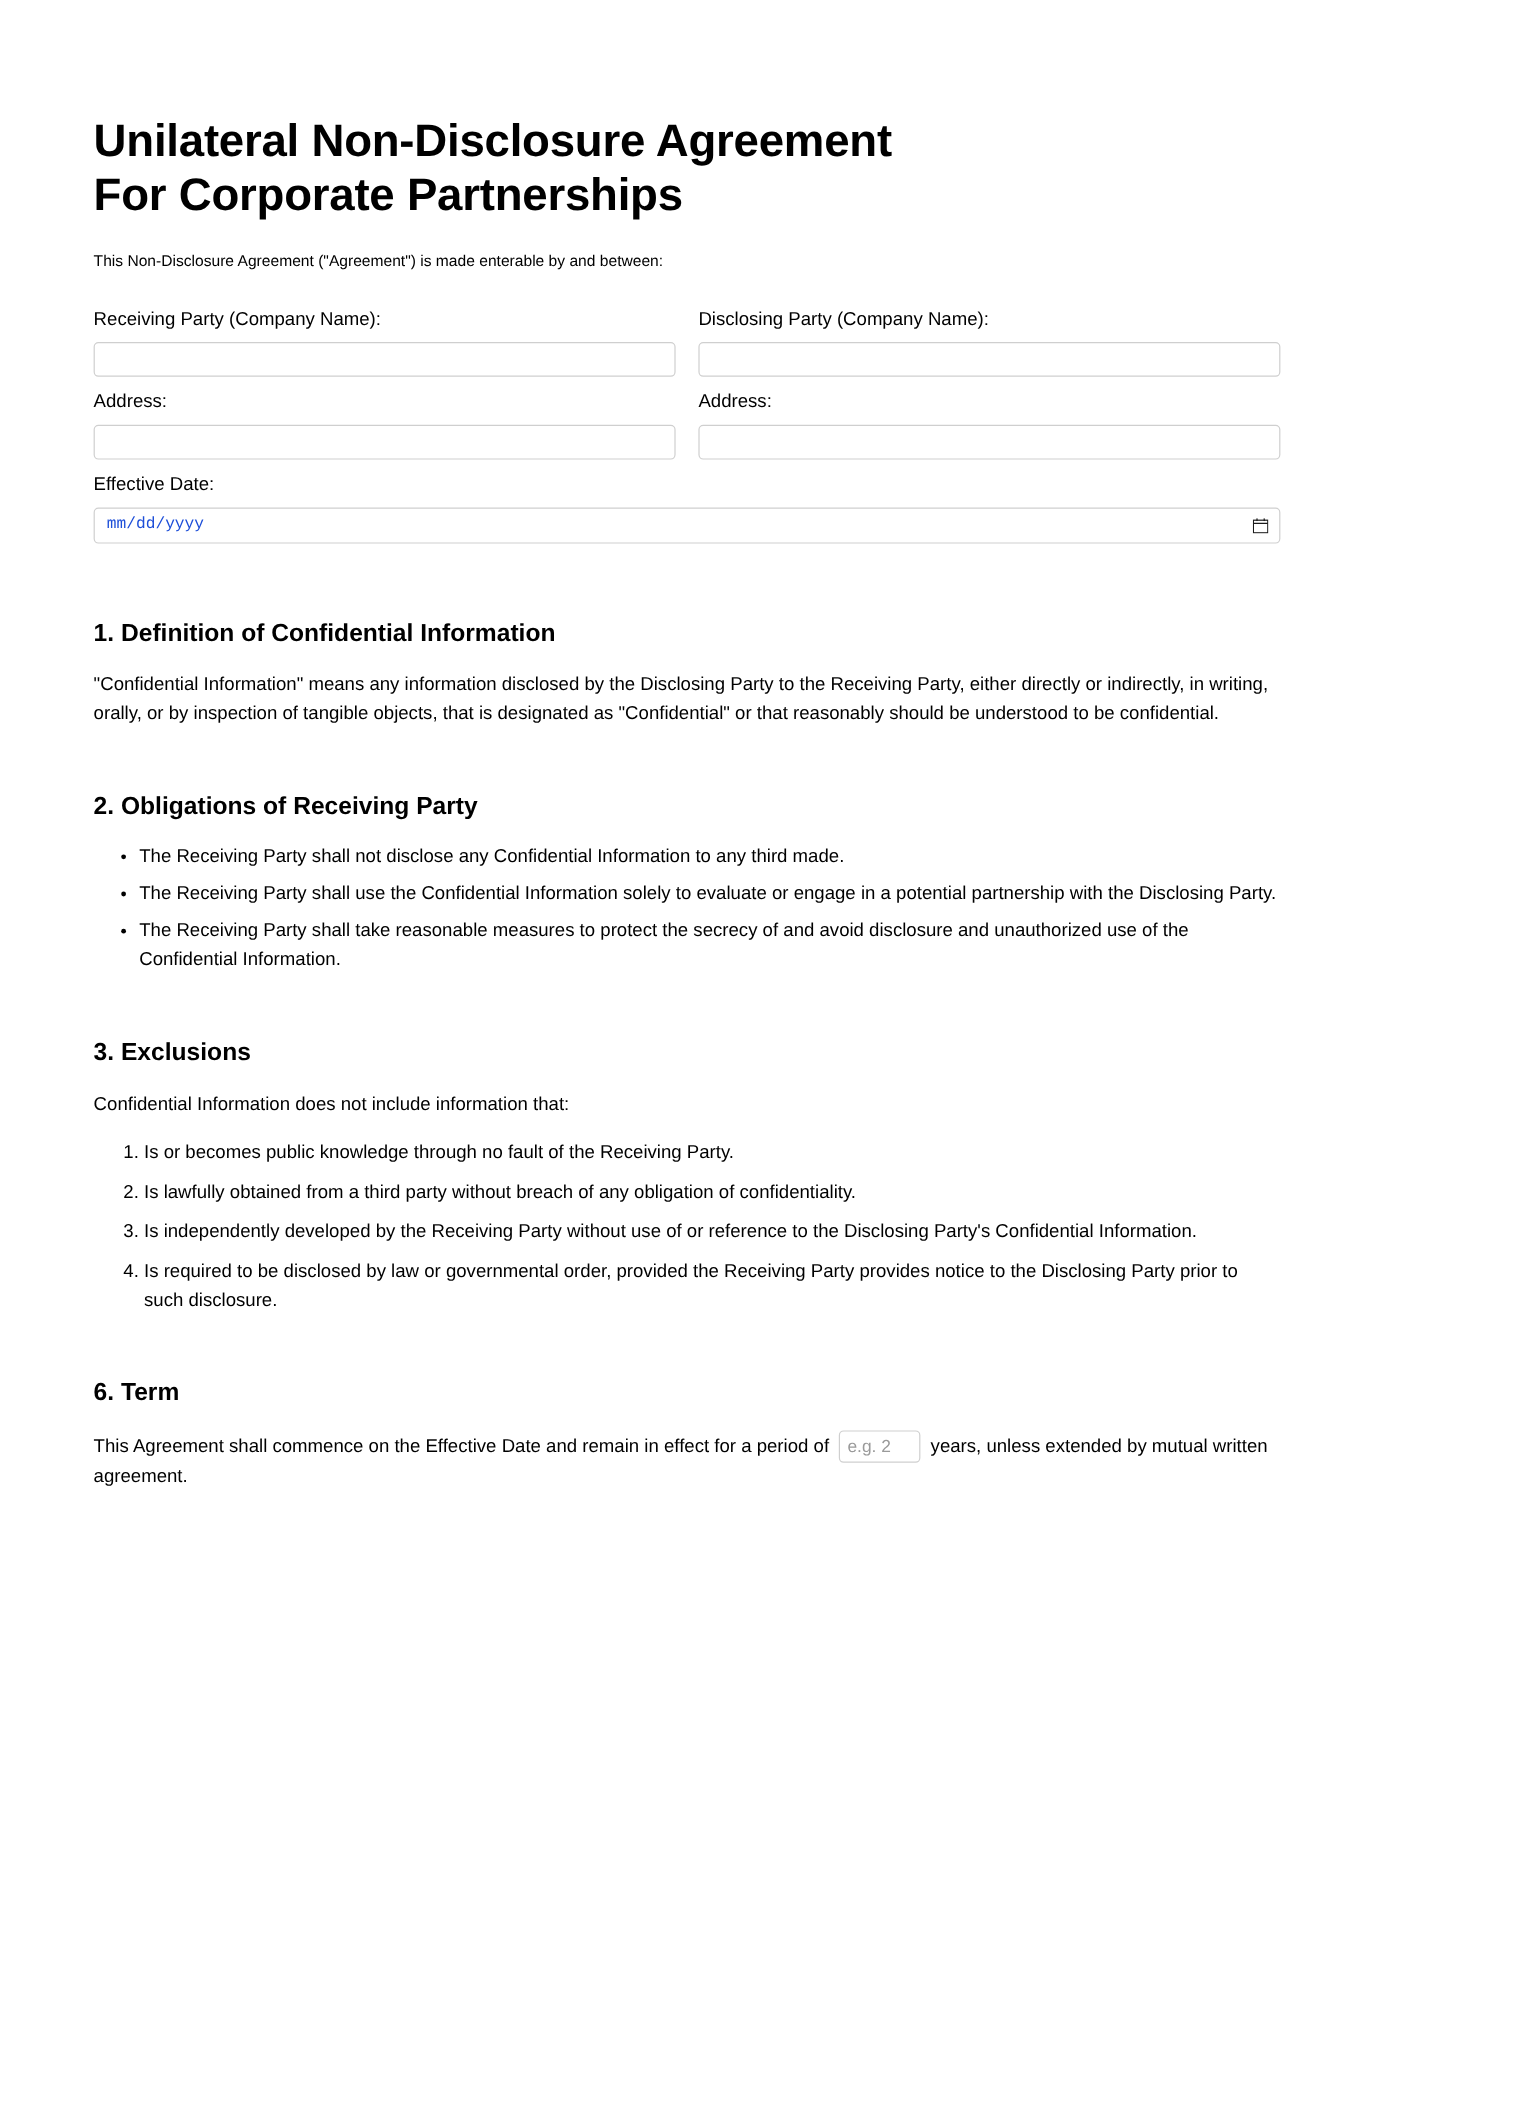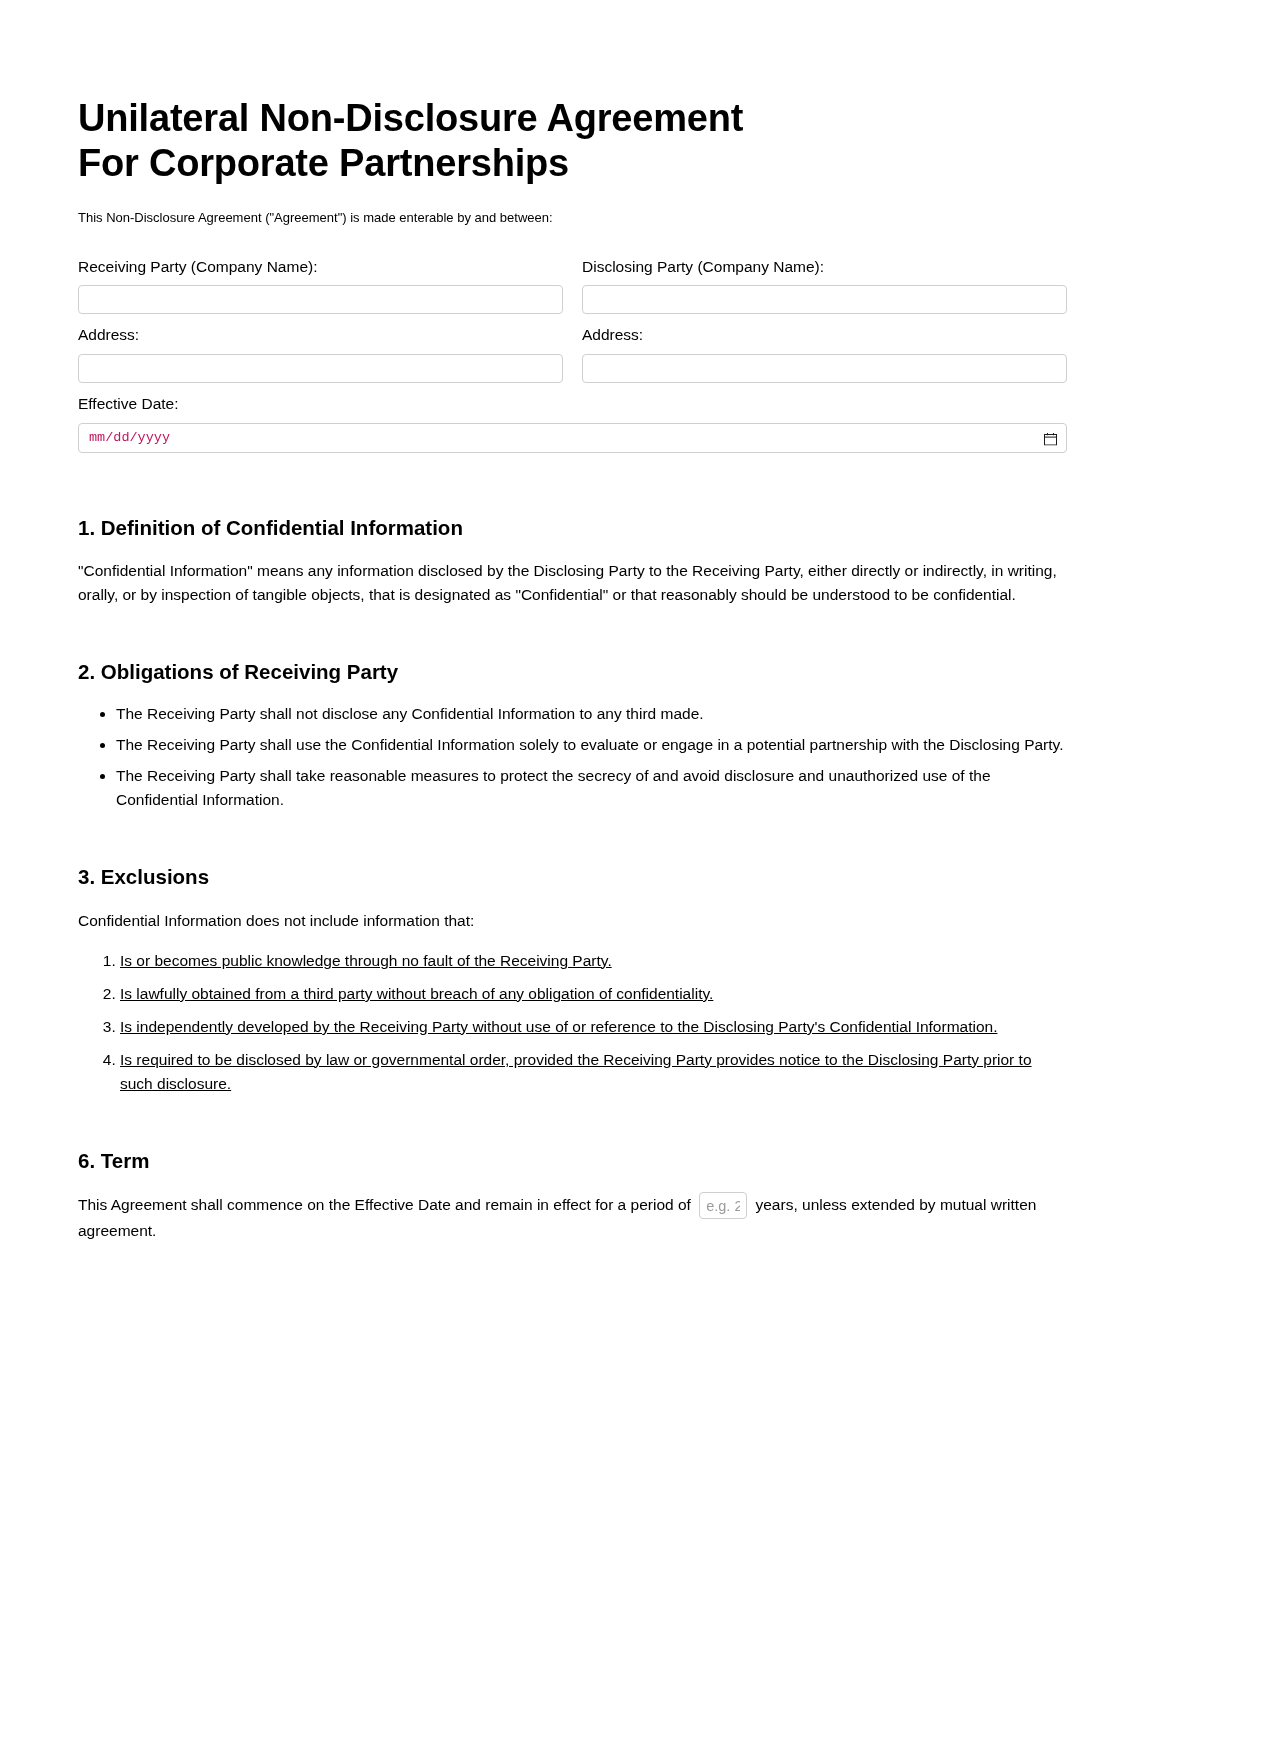--- a/index.html
+++ b/index.html
@@ -90,21 +90,21 @@
   }
   .date-input {
     display: block;
     width: 100%;
     height: 30px;
     border: 1px solid #cfcfcf;
     border-radius: 4px;
     background: #ffffff;
     font-family: "Liberation Mono", monospace;
     font-size: 13.5px;
-    color: #be185d;
+    color: #1d4ed8;
     padding: 2px 30px 2px 10px;
     outline: none;
   }
   .cal-icon {
     position: absolute;
     right: 10px;
     top: 50%;
     transform: translateY(-50%);
     width: 13px;
     height: 13px;
@@ -129,31 +129,31 @@
 
   ul.bullets, ol.numbers {
     font-size: 15.5px;
     line-height: 1.55;
     margin: 16px 0 0 0;
     padding-left: 38px;
   }
   ul.bullets li, ol.numbers li {
     margin: 0 0 7px 0;
   }
-  ol.numbers { padding-left: 42px; text-decoration: underline; }
+  ol.numbers { padding-left: 42px; }
   ol.numbers li { margin-bottom: 9px; }
 
   .term-line {
     font-size: 15.5px;
     line-height: 1.55;
     margin: 18px 0 0 0;
   }
   .years-input {
     display: inline-block;
-    width: 48px;
+    width: 68px;
     height: 27px;
     vertical-align: middle;
     border: 1px solid #cfcfcf;
     border-radius: 4px;
     background: #ffffff;
     font-family: "Liberation Sans", sans-serif;
     font-size: 14.5px;
     color: #000;
     text-align: left;
     padding: 2px 6px;

